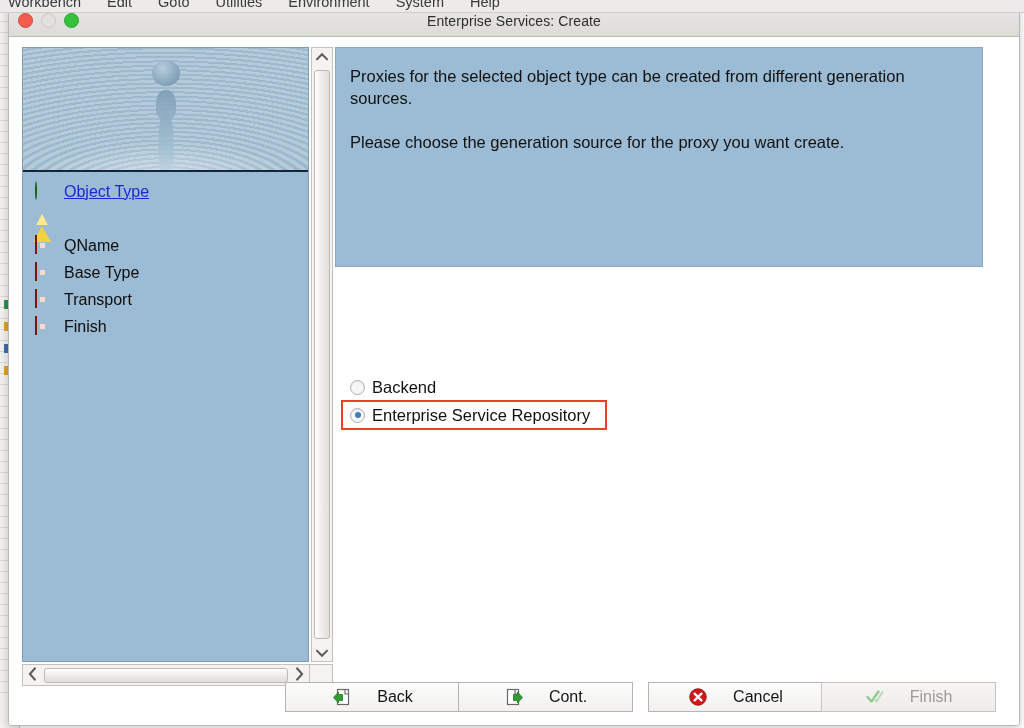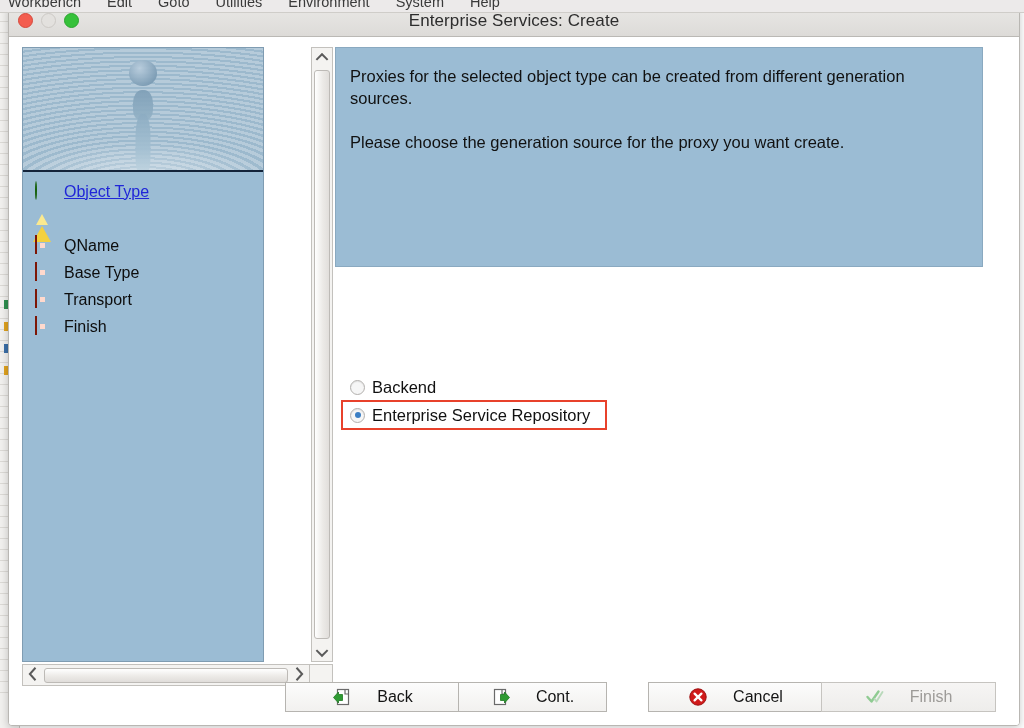--- a/index.html
+++ b/index.html
@@ -78,21 +78,21 @@
   .titlebar {
     position: relative;
     height: 32px;
     background: linear-gradient(to bottom, #e9e8e6 0%, #dddbd8 100%);
     border-bottom: 1px solid #bbb9b5;
     display: flex;
     align-items: center;
     justify-content: center;
   }
   .title-text {
-    font-size: 17px;
+    font-size: 14px;
     color: #2d2d2d;
     letter-spacing: 0.1px;
   }
   .lights {
     position: absolute;
     left: 9px; top: 8px;
     display: flex;
     gap: 8px;
   }
   .light {
@@ -108,21 +108,21 @@
     position: relative;
     width: 100%;
     height: 689px;
     background: #ffffff;
   }
 
   
   .leftpanel {
     position: absolute;
     left: 13px; top: 10px;
-    width: 242px;
+    width: 287px;
     height: 615px;
     background: #9bbcd4;
     border: 1px solid #7f9cb2;
     overflow: hidden;
   }
   .splash {
     position: relative;
     width: 100%;
     height: 122px;
     overflow: hidden;
@@ -376,21 +376,21 @@
     font-size: 16px;
     color: #141414;
     cursor: default;
   }
   .btn.disabled {
     background: linear-gradient(to bottom, #f6f5f4 0%, #eeedeb 100%);
     color: #9d9b98;
     border-color: #c6c4c0;
   }
   .btn-back   { left: 276px; width: 175px; }
-  .btn-cont   { left: 449px; width: 149px; }
+  .btn-cont   { left: 449px; width: 175px; }
   .btn-cancel { left: 639px; width: 175px; }
   .btn-finish { left: 812px; width: 175px; }
 
   .ico { width: 20px; height: 20px; display: block; }
 
   
   .edge-right {
     position: absolute;
     right: 0; top: 0;
     width: 4px; height: 728px;

